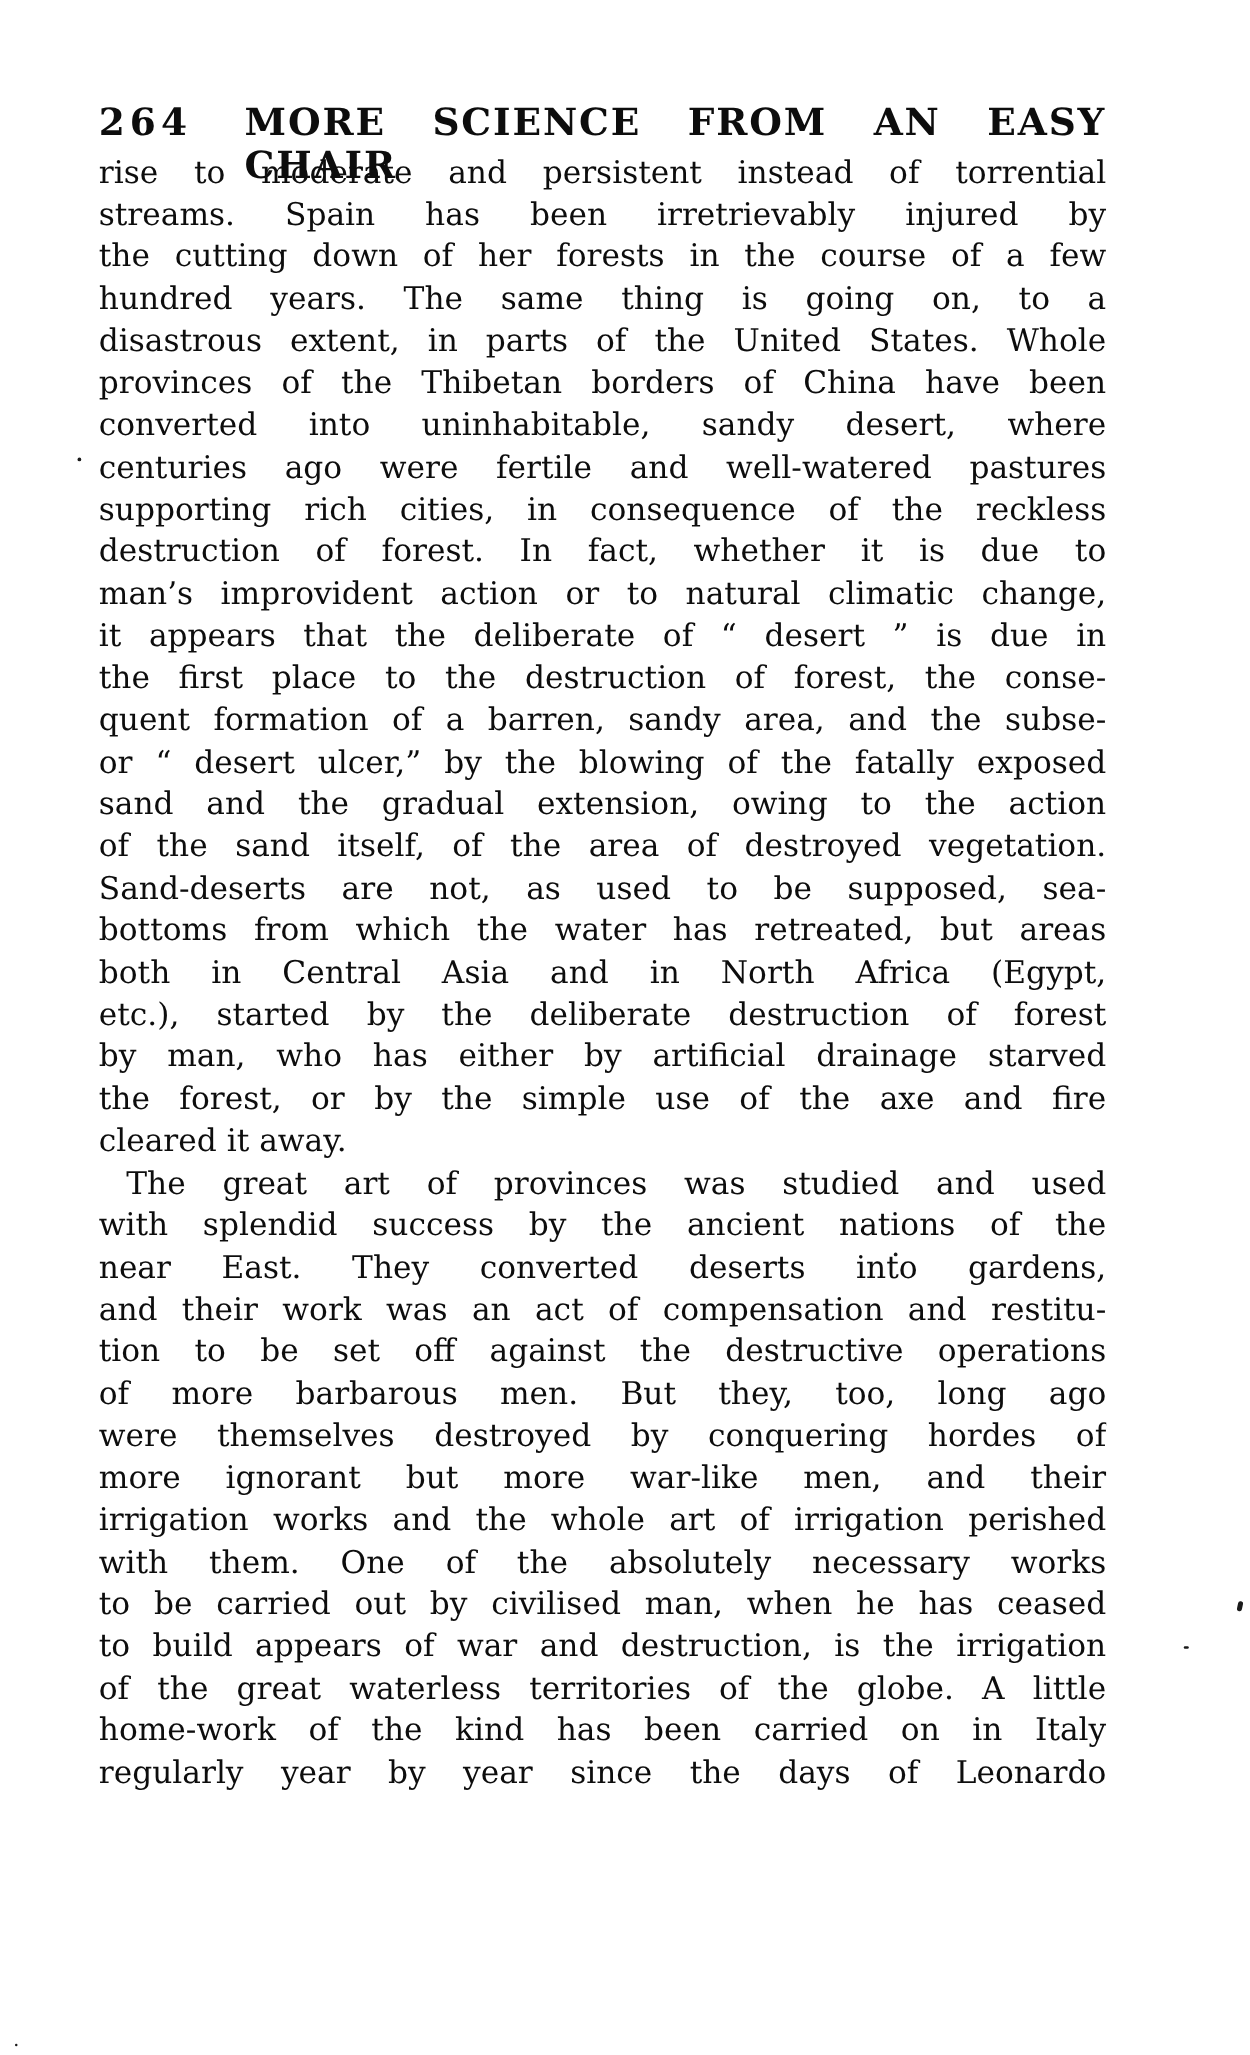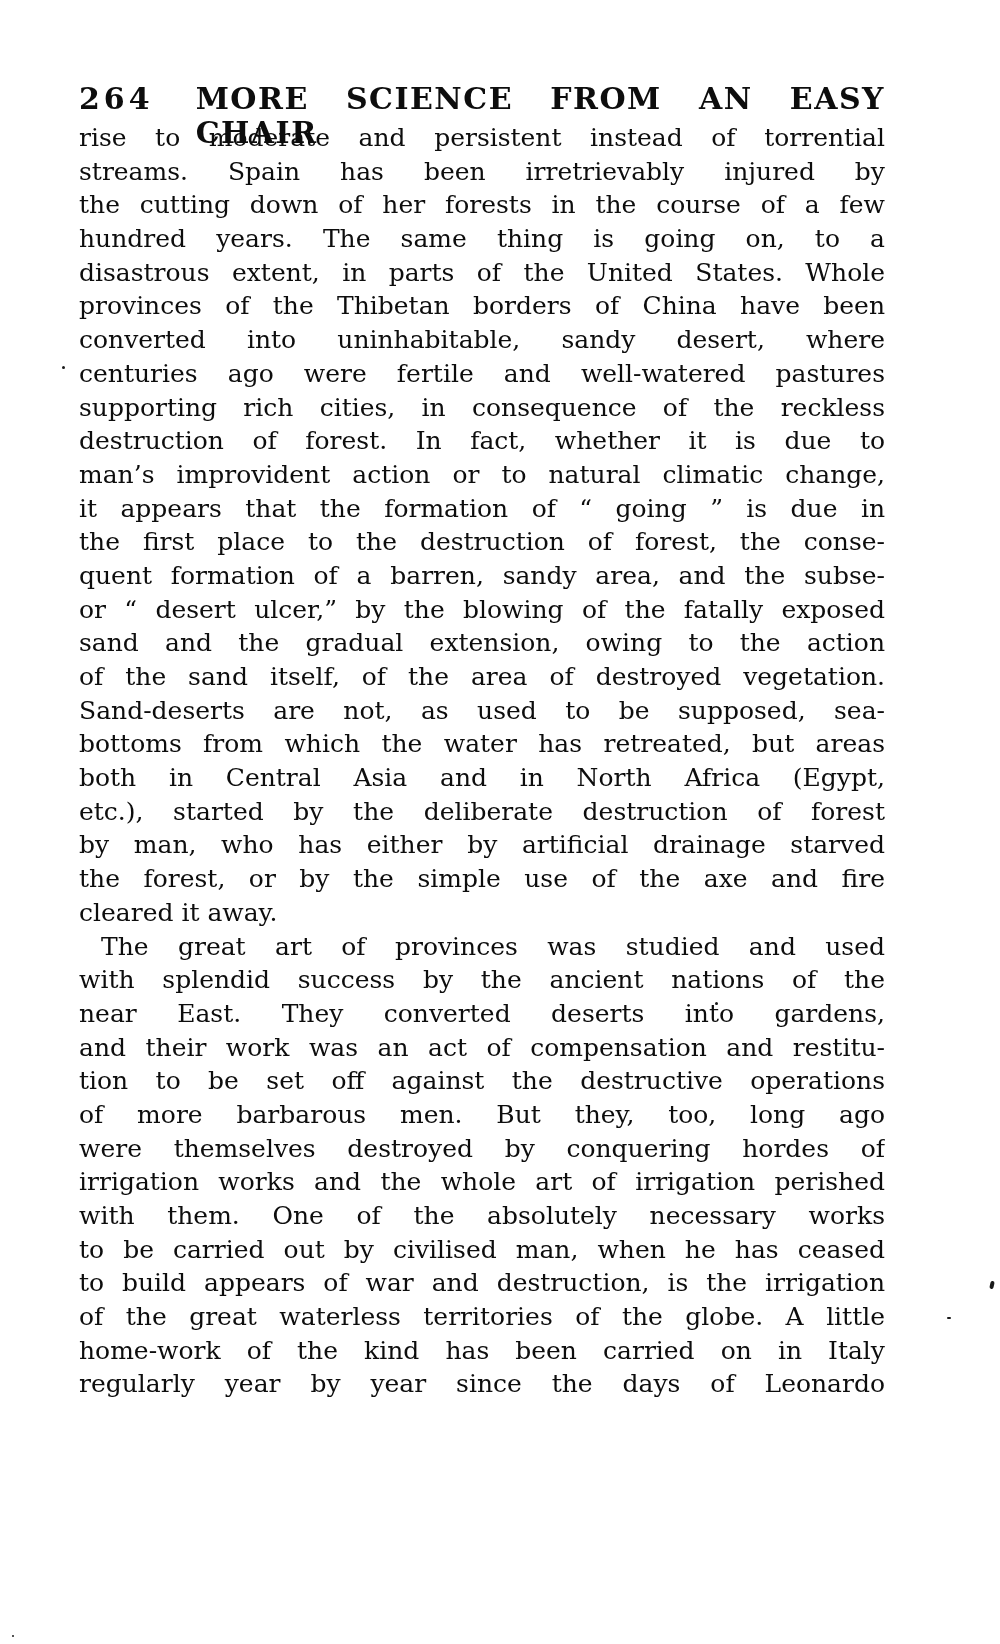--- a/index.html
+++ b/index.html
@@ -92,40 +92,41 @@
       <div class="line">streams.  Spain has been irretrievably injured by</div>
       <div class="line">the cutting down of her forests in the course of a few</div>
       <div class="line">hundred years.  The same thing is going on, to a</div>
       <div class="line">disastrous extent, in parts of the United States.  Whole</div>
       <div class="line">provinces of the Thibetan borders of China have been</div>
       <div class="line">converted into uninhabitable, sandy desert, where</div>
       <div class="line">centuries ago were fertile and well-watered pastures</div>
       <div class="line">supporting rich cities, in consequence of the reckless</div>
       <div class="line">destruction of forest.  In fact, whether it is due to</div>
       <div class="line">man’s improvident action or to natural climatic change,</div>
-      <div class="line">it appears that the formation of “ going ” is due in</div>
+      <div class="line">it appears that the deliberate of “ desert ” is due in</div>
       <div class="line">the first place to the destruction of forest, the conse-</div>
       <div class="line">quent formation of a barren, sandy area, and the subse-</div>
       <div class="line">or “ desert ulcer,” by the blowing of the fatally exposed</div>
       <div class="line">sand and the gradual extension, owing to the action</div>
       <div class="line">of the sand itself, of the area of destroyed vegetation.</div>
       <div class="line">Sand-deserts are not, as used to be supposed, sea-</div>
       <div class="line">bottoms from which the water has retreated, but areas</div>
       <div class="line">both in Central Asia and in North Africa (Egypt,</div>
       <div class="line">etc.), started by the deliberate destruction of forest</div>
       <div class="line">by man, who has either by artificial drainage starved</div>
       <div class="line">the forest, or by the simple use of the axe and fire</div>
       <div class="line para-end">cleared it away.</div>
       <div class="line indent">The great art of provinces was studied and used</div>
       <div class="line">with splendid success by the ancient nations of the</div>
       <div class="line">near East.  They converted deserts into gardens,</div>
       <div class="line">and their work was an act of compensation and restitu-</div>
       <div class="line">tion to be set off against the destructive operations</div>
       <div class="line">of more barbarous men.  But they, too, long ago</div>
       <div class="line">were themselves destroyed by conquering hordes of</div>
+      <div class="line">more ignorant but more war-like men, and their</div>
       <div class="line">irrigation works and the whole art of irrigation perished</div>
       <div class="line">with them.  One of the absolutely necessary works</div>
       <div class="line">to be carried out by civilised man, when he has ceased</div>
       <div class="line">to build appears of war and destruction, is the irrigation</div>
       <div class="line">of the great waterless territories of the globe.  A little</div>
       <div class="line">home-work of the kind has been carried on in Italy</div>
       <div class="line">regularly year by year since the days of Leonardo</div>
     </div>
 
   <span class="speck s1"></span>

